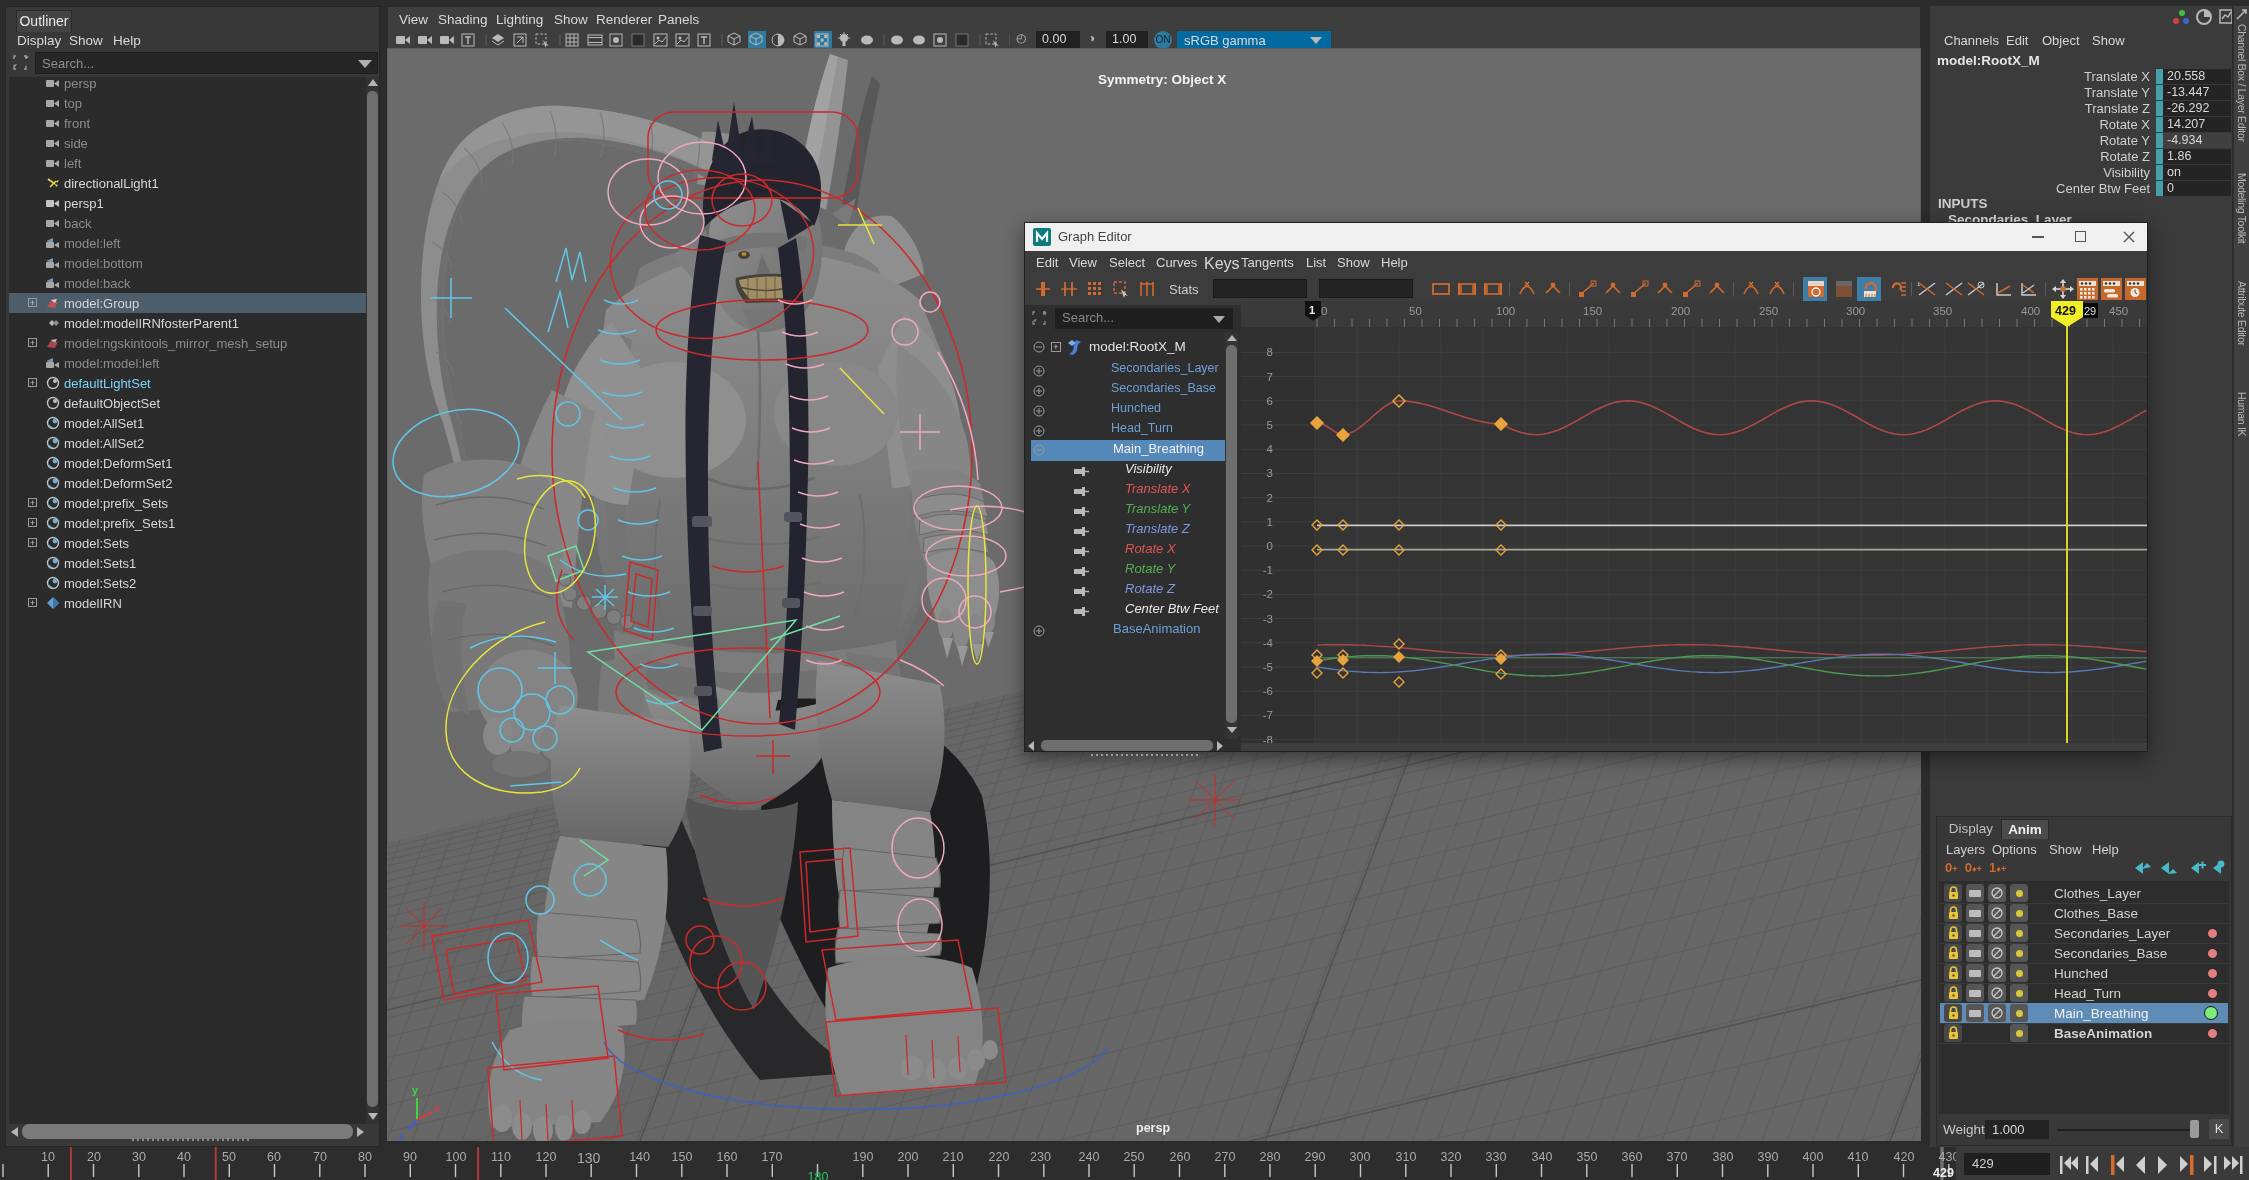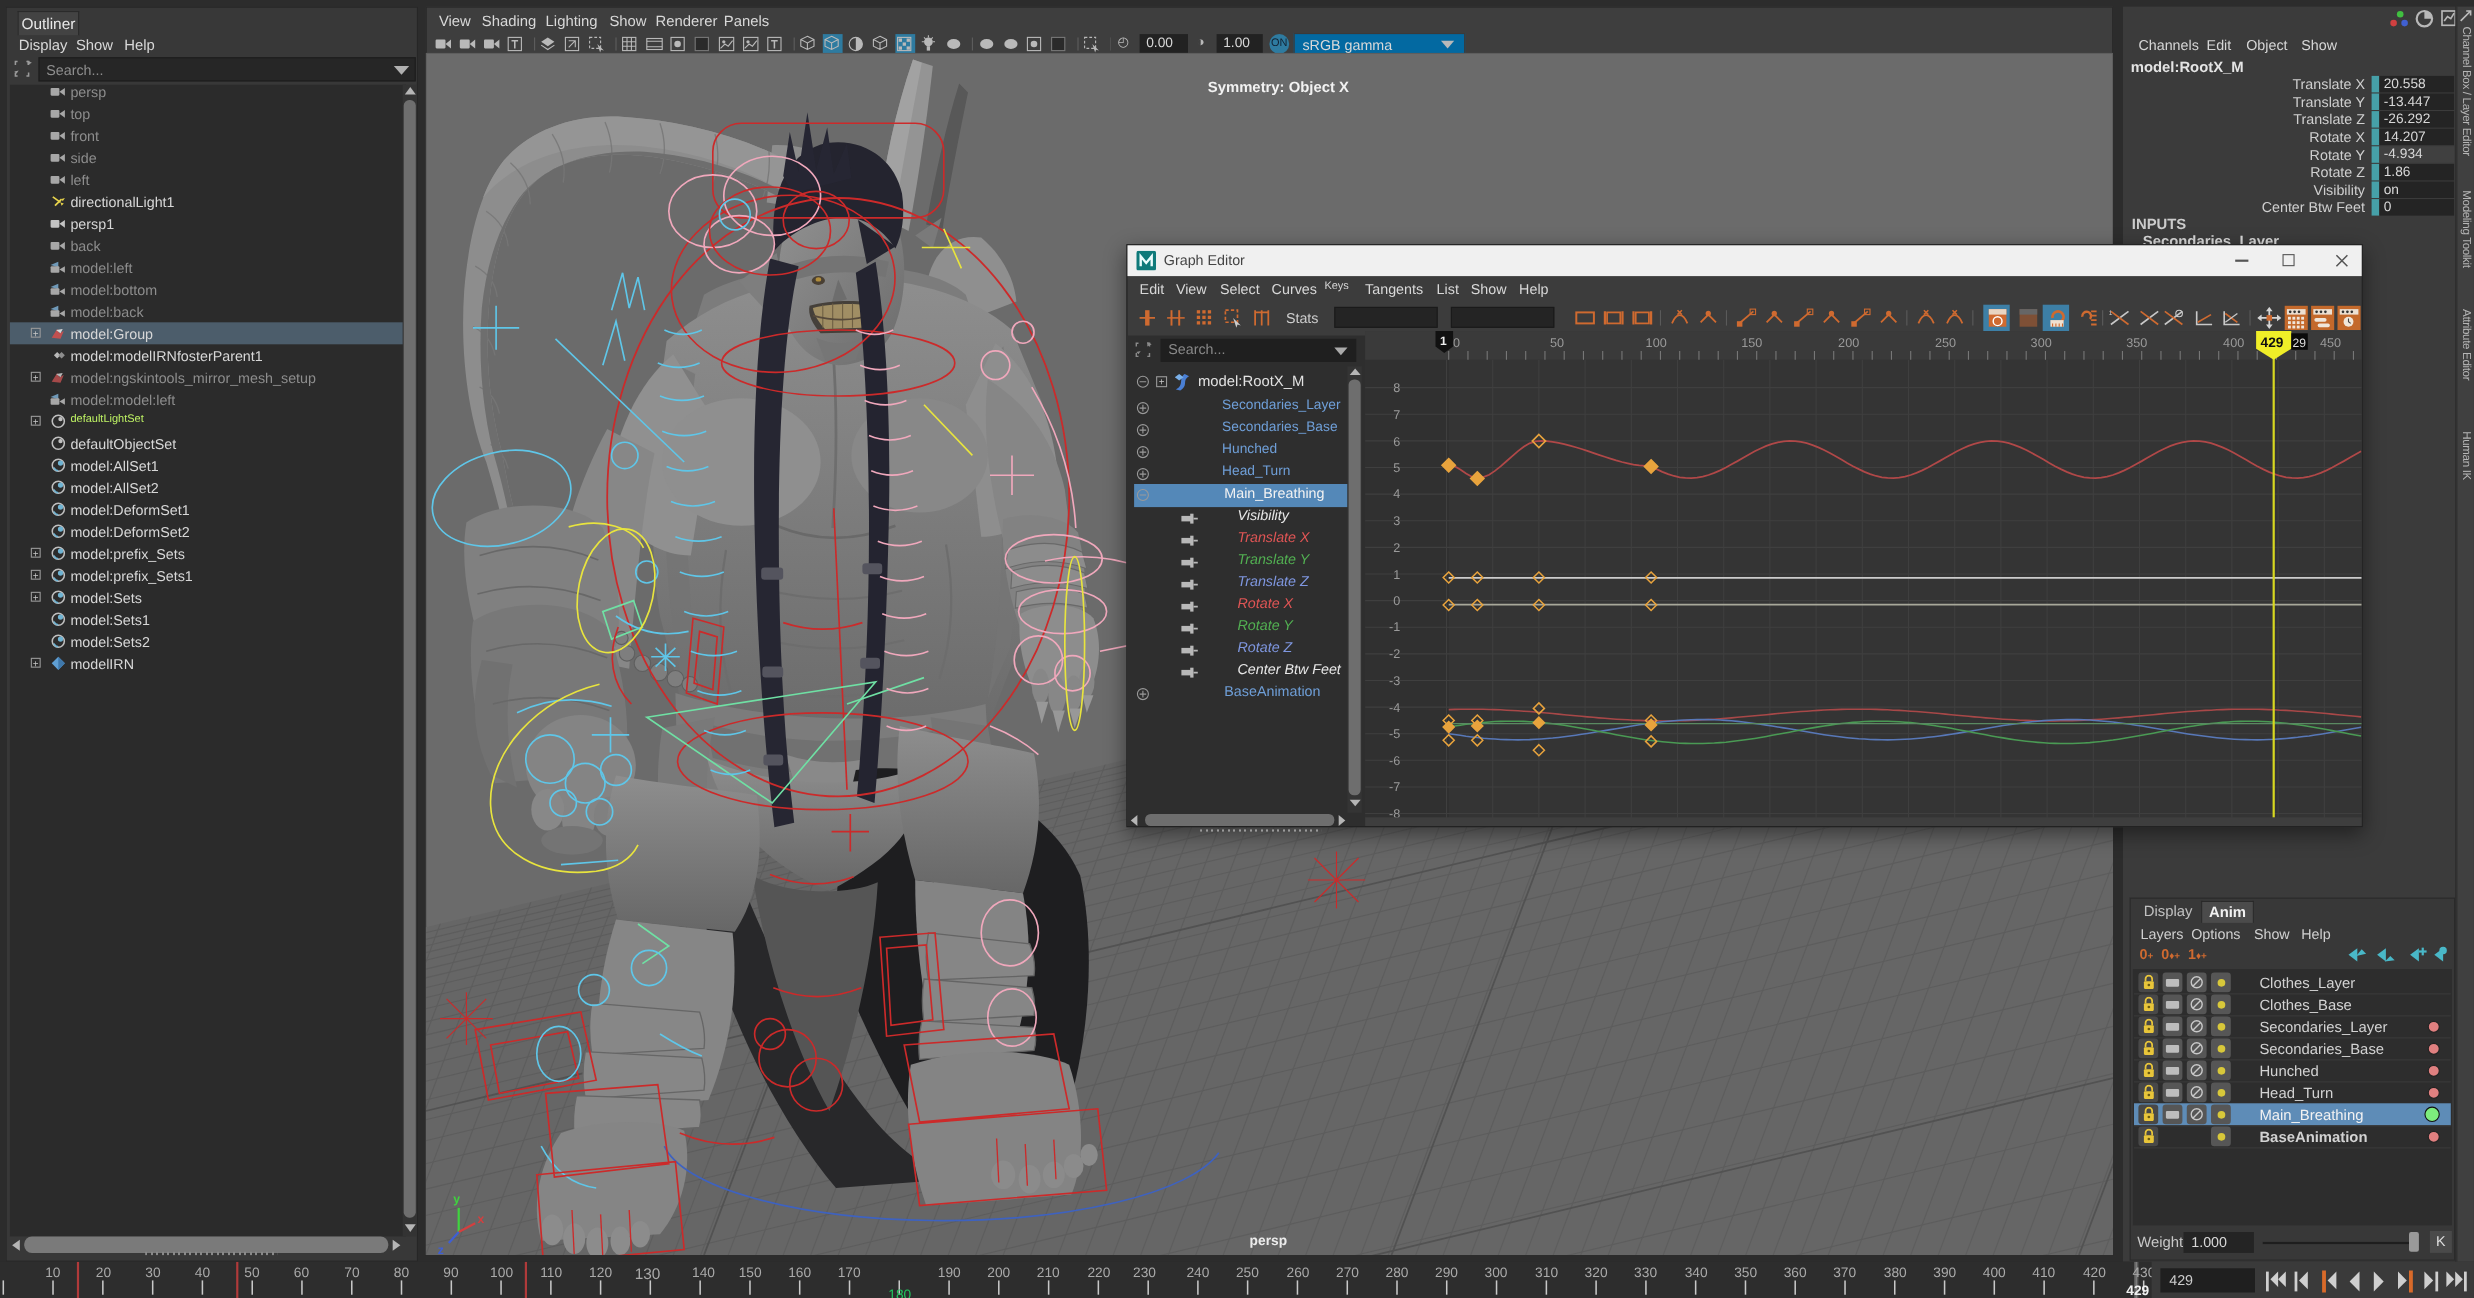--- a/index.html
+++ b/index.html
@@ -105,21 +105,21 @@
           <path d="M1,5 L8,2 L8,7 Z" fill="#7fb2d8"></path>
           <rect x="1" y="6" width="8" height="6" rx="1" fill="#c3c3c3"></rect>
           <path d="M9,9 L14,6 L14,12 Z" fill="#c3c3c3"></path>
         </svg></div>
       <div class="abs txt" style="left:58px;top:349px;font-size:13px;color:#8d8d8d;">model:model:left</div>
       <div class="abs" style="left:22px;top:371px;width:9px;height:9px;border:1px solid #9a9a9a;color:#c8c8c8;font-size:9px;line-height:8px;text-align:center;">+</div>
       <div class="abs" style="left:39px;top:369px;"><svg width="16" height="14" style="opacity:1">
           <circle cx="8" cy="7" r="5.5" fill="none" stroke="#c0c0c0" stroke-width="1.4"></circle>
           <circle cx="10" cy="5" r="2" fill="#c0c0c0"></circle>
         </svg></div>
-      <div class="abs txt" style="left:58px;top:369px;font-size:10px;color:#bef264;">defaultLightSet</div>
+      <div class="abs txt" style="left:58px;top:369px;font-size:13px;color:#7dd3fc;">defaultLightSet</div>
       <div class="abs" style="left:39px;top:389px;"><svg width="16" height="14" style="opacity:1">
           <circle cx="8" cy="7" r="5.5" fill="none" stroke="#c0c0c0" stroke-width="1.4"></circle>
           <circle cx="10" cy="5" r="2" fill="#c0c0c0"></circle>
         </svg></div>
       <div class="abs txt" style="left:58px;top:389px;font-size:13px;color:#d7d7d7;">defaultObjectSet</div>
       <div class="abs" style="left:39px;top:409px;"><svg width="16" height="14" style="opacity:1">
           <circle cx="8" cy="7" r="5.5" fill="none" stroke="#bfbfbf" stroke-width="1.4"></circle>
           <circle cx="10" cy="5" r="2.4" fill="#6fb3d2"></circle>
           <path d="M4,9 a5,5 0 0 0 4,3" stroke="#6fb3d2" stroke-width="1.5" fill="none"></path>
         </svg></div>
@@ -776,21 +776,21 @@
       <div class="abs txt" style="left:33px;top:6px;font-size:13px;color:#444;">Graph Editor</div>
       <div class="abs" style="left:1007px;top:13px;width:12px;height:1.5px;background:#555;"></div>
       <div class="abs" style="left:1050px;top:8px;width:11px;height:11px;border:1.5px solid #555;"></div>
       <svg class="abs" style="left:1098px;top:8px" width="12" height="12">
         <path d="M1,1 L11,11 M11,1 L1,11" stroke="#555" stroke-width="1.4"></path>
       </svg>
       <div class="abs txt" style="left:11px;top:32px;font-size:13px;color:#d8d8d8;">Edit</div>
       <div class="abs txt" style="left:44px;top:32px;font-size:13px;color:#d8d8d8;">View</div>
       <div class="abs txt" style="left:84px;top:32px;font-size:13px;color:#d8d8d8;">Select</div>
       <div class="abs txt" style="left:131px;top:32px;font-size:13px;color:#d8d8d8;">Curves</div>
-      <div class="abs txt" style="left:179px;top:32px;font-size:10px;color:#d8d8d8;">Keys</div>
+      <div class="abs txt" style="left:179px;top:32px;font-size:16px;color:#d8d8d8;">Keys</div>
       <div class="abs txt" style="left:216px;top:32px;font-size:13px;color:#d8d8d8;">Tangents</div>
       <div class="abs txt" style="left:281px;top:32px;font-size:13px;color:#d8d8d8;">List</div>
       <div class="abs txt" style="left:312px;top:32px;font-size:13px;color:#d8d8d8;">Show</div>
       <div class="abs txt" style="left:356px;top:32px;font-size:13px;color:#d8d8d8;">Help</div>
       <svg class="abs" style="left:8px;top:56px" width="20" height="20">
         <line x1="3" y1="10" x2="17" y2="10" stroke="#cf6a30" stroke-width="1.6"></line>
         <rect x="8" y="3" width="4" height="14" fill="#cf6a30"></rect>
       </svg>
       <svg class="abs" style="left:34px;top:56px" width="20" height="20">
         <line x1="6" y1="3" x2="6" y2="17" stroke="#cf6a30" stroke-width="1.8"></line>

